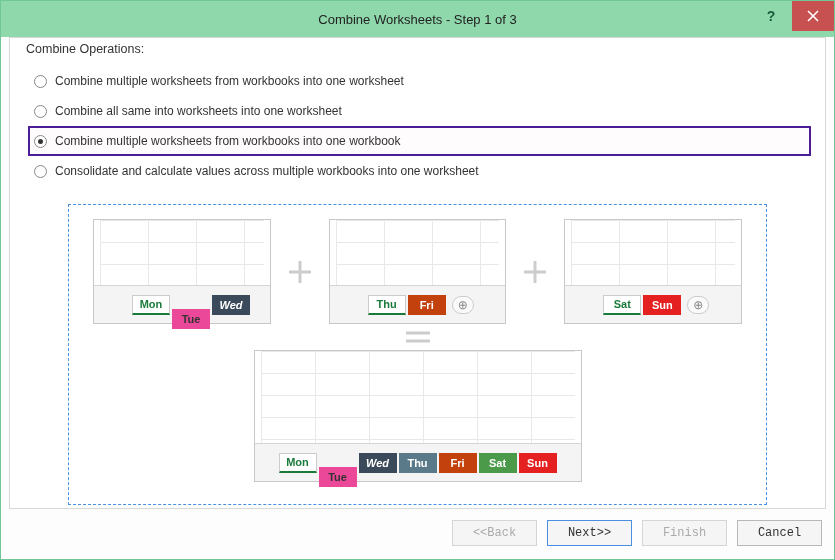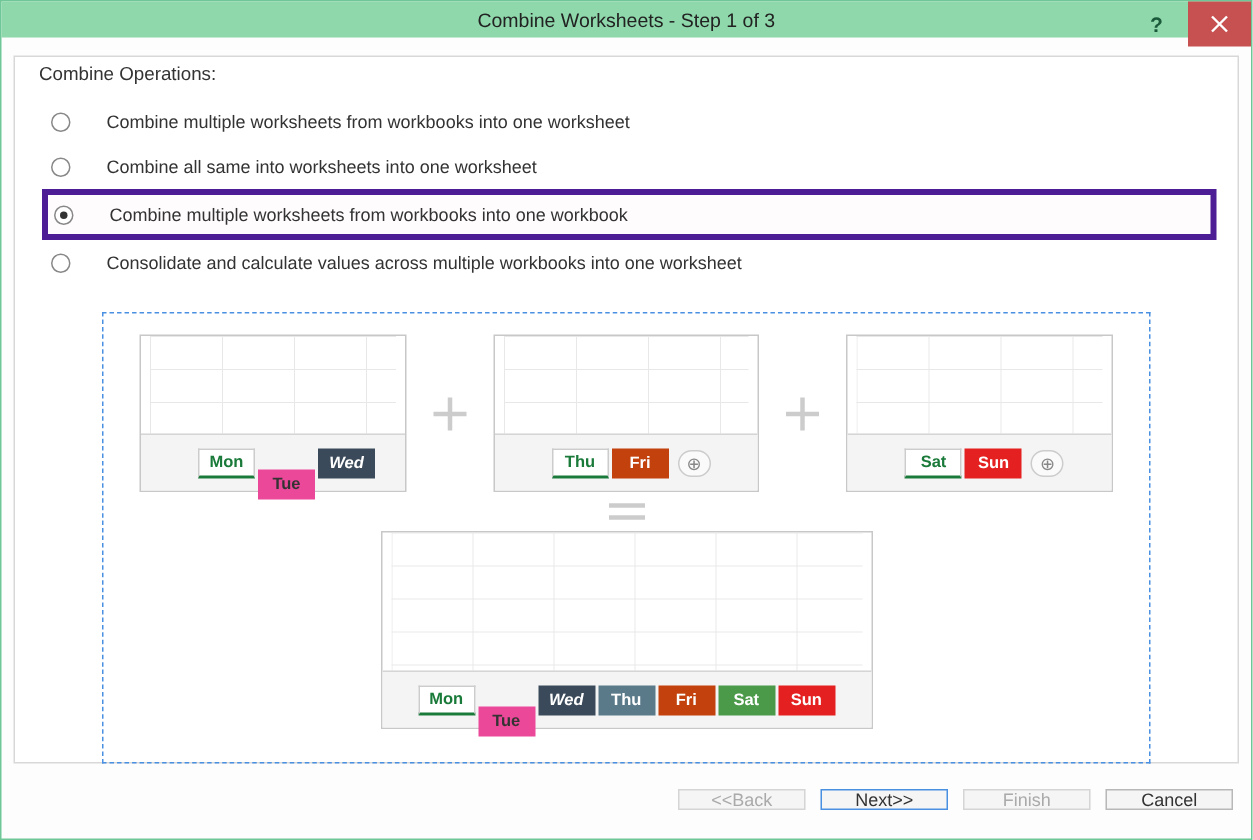--- a/index.html
+++ b/index.html
@@ -11,21 +11,21 @@
     background: #fff;
   }
   .window {
     width: 835px;
     height: 560px;
     border: 1px solid #6fc797;
     background: #fdfdfd;
     position: relative;
   }
   .titlebar {
-    height: 24px;
+    height: 36px;
     background: #8ed8ab;
     display: flex;
     align-items: center;
     justify-content: center;
     position: relative;
     color: #222;
     font-size: 13px;
   }
   .titlebar .title { font-weight: 400; }
   .titlebar .buttons {
@@ -51,26 +51,26 @@
     left: 8px; right: 8px; top: 36px; bottom: 50px;
     border: 1px solid #d8d8d8;
     background: #fff;
     padding: 0 14px;
   }
   .section-title { margin: 4px 0 10px 2px; font-size: 12.5px; }
   .options { margin-left: 4px; }
   .option-row {
     display: flex;
     align-items: center;
-    gap: 24px;
+    gap: 8px;
     padding: 6px 4px;
     border: 2px solid transparent;
   }
   .option-row.highlight {
-    border: 4px solid #4c1d95;
+    border: 2px solid #4c1d95;
     background: rgba(255, 200, 210, 0.05);
   }
   .radio {
     width: 13px; height: 13px;
     border: 1px solid #888;
     border-radius: 50%;
     display: inline-flex;
     align-items: center;
     justify-content: center;
     background: #fff;
@@ -174,28 +174,29 @@
     left: 8px; right: 8px; bottom: 8px;
     height: 36px;
     display: flex;
     justify-content: flex-end;
     align-items: center;
     gap: 10px;
     padding-right: 4px;
   }
   .btn {
     min-width: 85px;
-    height: 14px;
+    height: 26px;
     border: 1px solid #b8b8b8;
     background: #f5f5f5;
     display: flex;
     align-items: center;
     justify-content: center;
     font-size: 12px;
     color: #333;
+    font-family: Liberation Mono, monospace;
   }
   .btn.disabled { color: #aaa; border-color: #d5d5d5; }
   .btn.primary { border-color: #4a90e2; }
 </style>
 </head>
 <body>
 
 <div class="window">
   <div class="titlebar">
     <span class="title">Combine Worksheets - Step 1 of 3</span>

